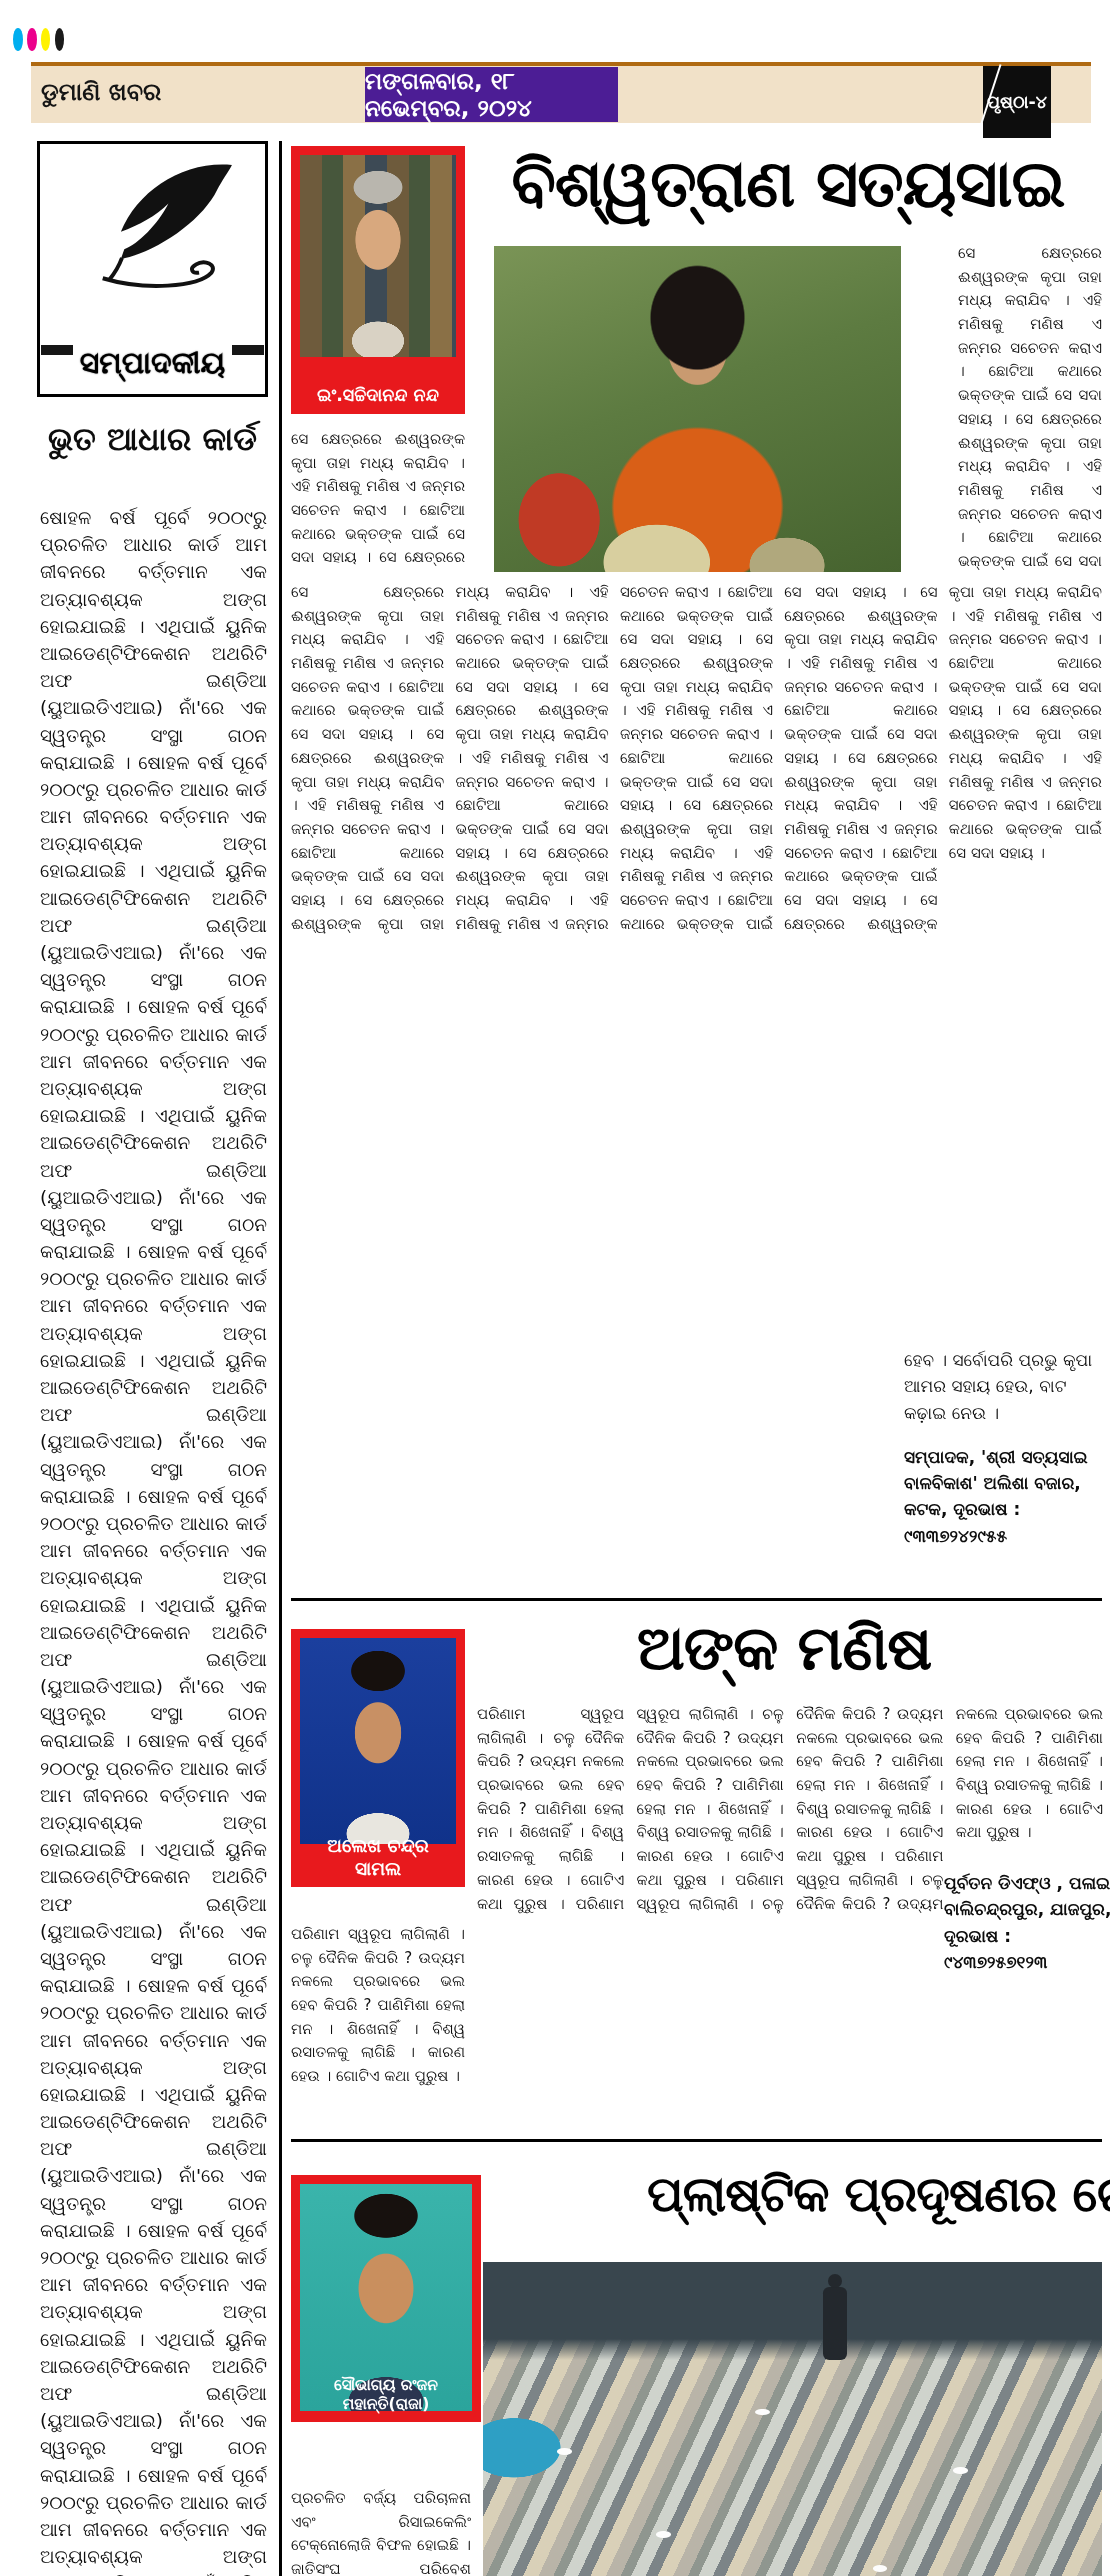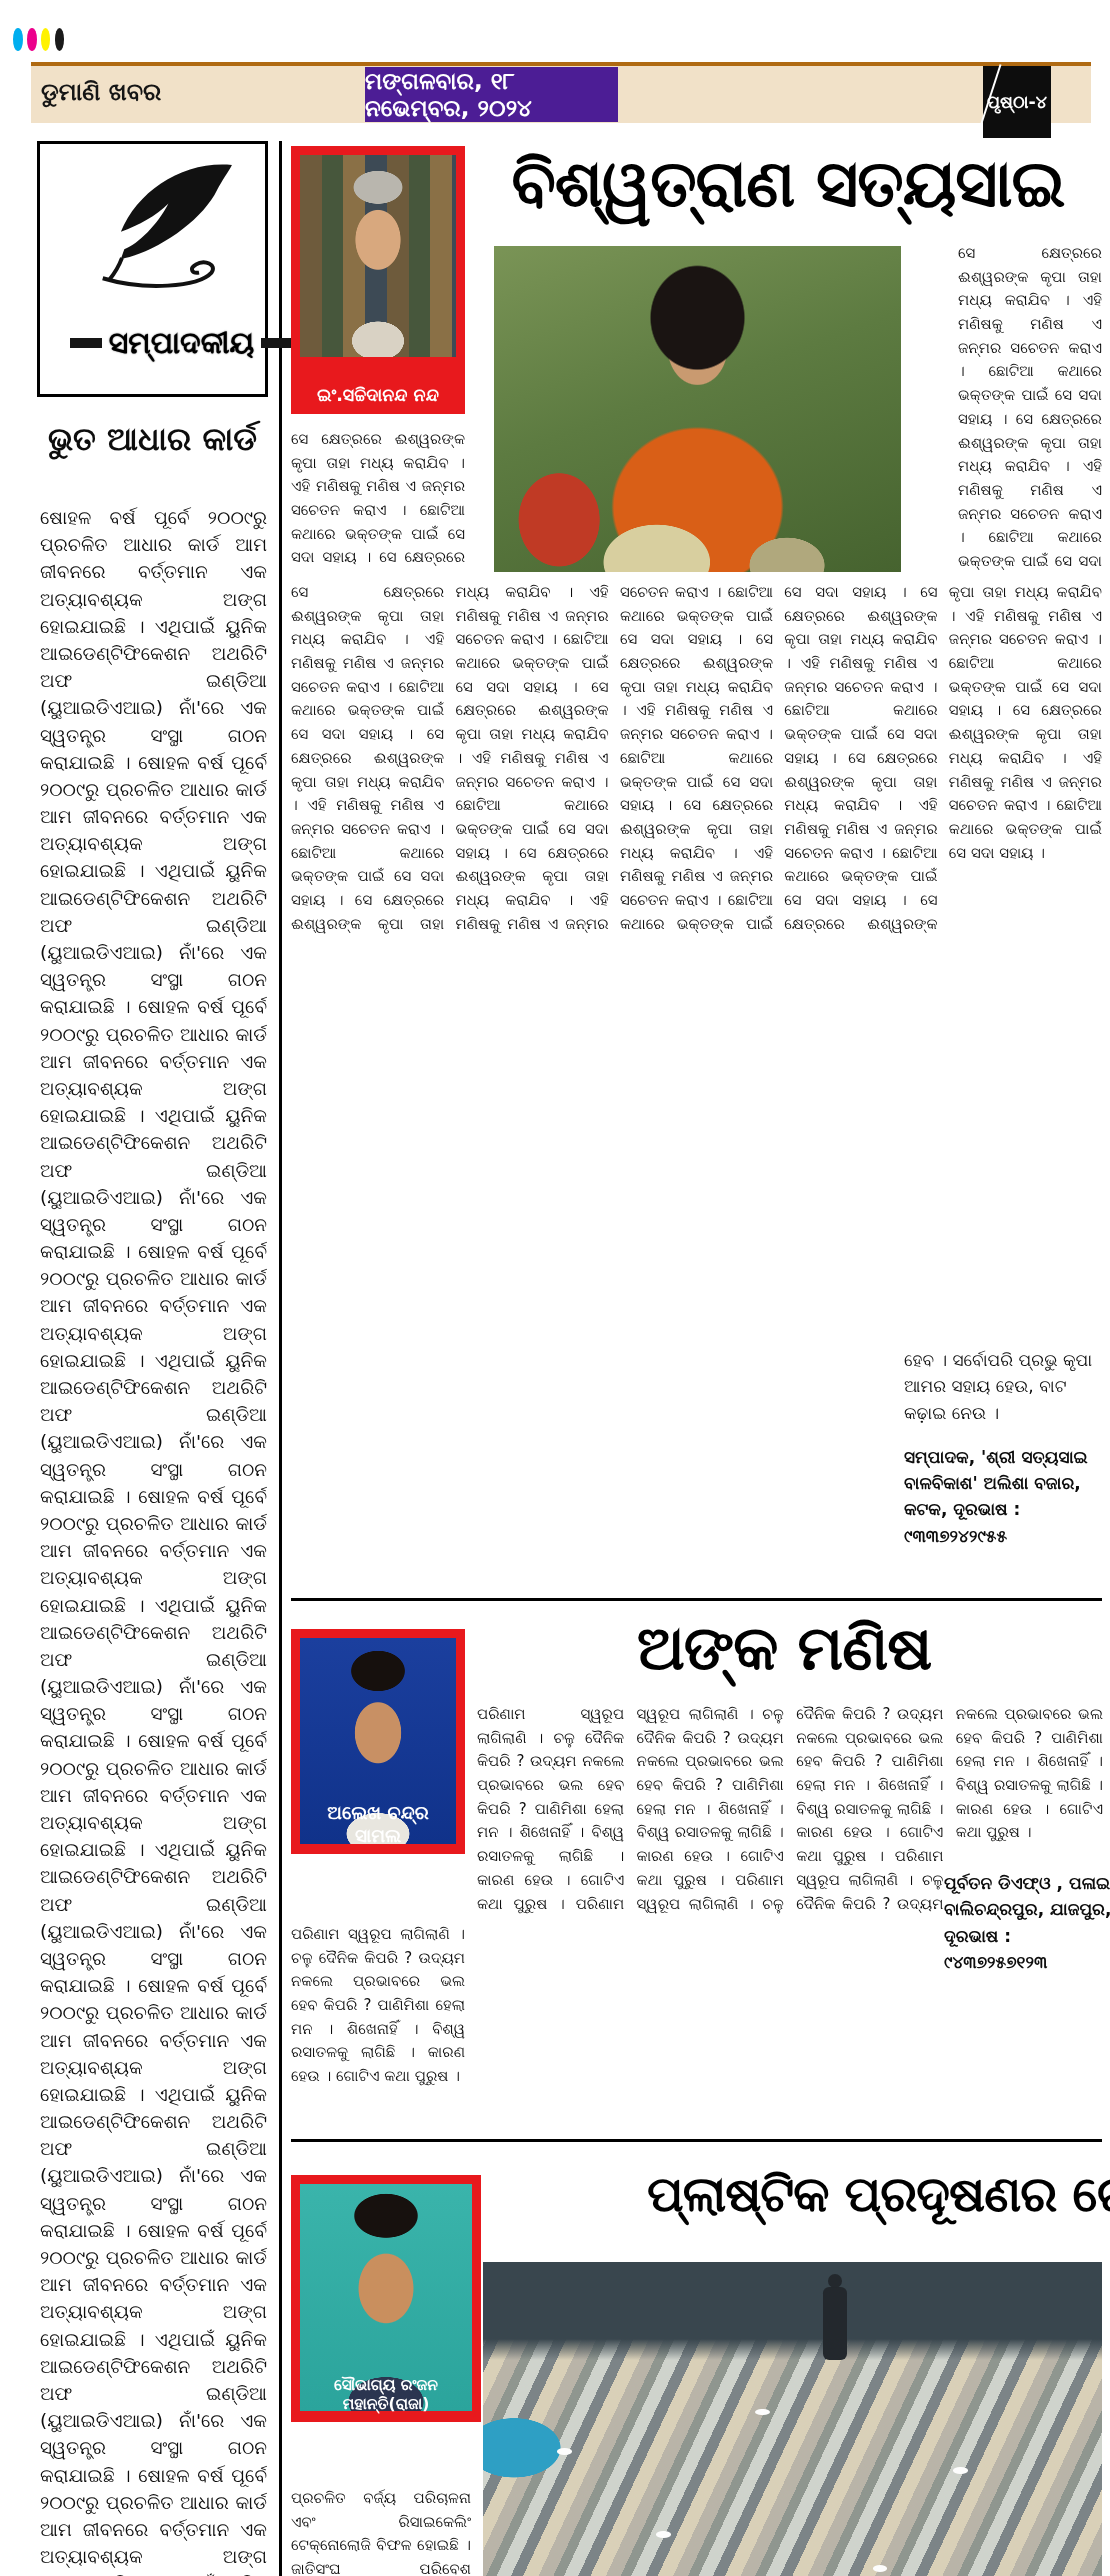--- a/index.html
+++ b/index.html
@@ -15,21 +15,21 @@
             color:#fff;font-size:23px;font-weight:700;display:flex;align-items:center;justify-content:center;}
   .page-box{position:absolute;left:983px;top:66px;width:68px;height:72px;background:#0d0d0d;
             color:#fff;font-size:17.5px;font-weight:700;display:flex;align-items:center;justify-content:center;}
   .page-box .slash{position:absolute;left:7.2px;top:-3.1px;width:2.1px;height:62px;background:#fff;transform:rotate(18deg);}
   
   .v-divider{position:absolute;left:279px;top:141px;width:2.6px;height:3211px;background:#000;}
   .hr{position:absolute;height:2.6px;background:#000;left:291px;width:811px;}
   
   .masthead-frame{position:absolute;left:37px;top:141px;width:231px;height:256px;border:3.6px solid #000;background:#fff;box-sizing:border-box;}
   .masthead-frame svg{position:absolute;left:31px;top:9.3px;width:170px;height:144px;}
-  .masthead-label-row{position:absolute;left:0;bottom:33px;width:100%;display:flex;align-items:center;justify-content:center;gap:7.2px;padding-left:29px;}
+  .masthead-label-row{position:absolute;left:0;bottom:13px;width:100%;display:flex;justify-content:center;gap:7.2px;}
   .masthead-label-row .bar{width:32px;height:10.3px;background:#161616;}
   .masthead-label{font-size:30px;font-weight:800;color:#000;text-shadow:0 0 1.5px #555;}
   .edit-heading{position:absolute;left:37px;top:423px;width:231px;text-align:center;font-size:32px;font-weight:800;line-height:1.05;}
   .edit-body{position:absolute;left:40px;top:504px;width:227px;height:2339px;overflow:hidden;
              font-size:18.5px;line-height:1.47;text-align:justify;font-weight:500;}
   
   .author-box{position:absolute;background:#e8191d;box-sizing:border-box;}
   .author-photo{position:absolute;left:9.3px;top:9.3px;right:9.3px;}
   .author-caption{position:absolute;left:0;bottom:7.2px;width:100%;text-align:center;color:#fff;font-weight:800;line-height:1.25;}
   .headline{position:absolute;font-weight:800;color:#000;letter-spacing:-1px;}
@@ -128,21 +128,21 @@
     <div class="sig-lines">
       <div>ସମ୍ପାଦକ, 'ଶ୍ରୀ ସତ୍ୟସାଇ</div>
       <div>ବାଳବିକାଶ' ଅଲିଶା ବଜାର,</div>
       <div>କଟକ, ଦୂରଭାଷ :</div>
       <div>୯୩୩୭୨୪୨୯୫୫</div>
     </div>
   </div>
 
   <div class="hr" style="top:1598px;"></div>
 
-  <div class="author-box" style="left:291px;top:1629px;width:174px;height:225px;">
+  <div class="author-box" style="left:291px;top:1629px;width:174px;height:258px;">
     <div class="author-photo ap2-photo"></div>
     <div class="author-caption" style="font-size:18.5px;">
       <div>ଅଲେଖ ଚନ୍ଦ୍ର</div>
       <div>ସାମଲ</div>
     </div>
   </div>
 
   <div class="headline" style="left:466px;top:1614px;width:636px;font-size:61px;text-align:center;line-height:1.1;">ଅଙ୍କ ମଣିଷ</div>
 
   <div class="flowtext cols4" style="left:477px;top:1703px;width:626px;height:430px;">ପରିଣାମ ସ୍ୱରୂପ ଲାଗିଲାଣି । ଚଳୁ ଦୈନିକ କିପରି ? ଉଦ୍ୟମ ନକଲେ ପ୍ରଭାବରେ ଭଲ ହେବ କିପରି ? ପାଣିମିଶା ହେଲା ମନ । ଶିଖେନାହିଁ । ବିଶ୍ୱ ରସାତଳକୁ ଲାଗିଛି । କାରଣ ହେଉ । ଗୋଟିଏ କଥା ପୁରୁଷ । ପରିଣାମ ସ୍ୱରୂପ ଲାଗିଲାଣି । ଚଳୁ ଦୈନିକ କିପରି ? ଉଦ୍ୟମ ନକଲେ ପ୍ରଭାବରେ ଭଲ ହେବ କିପରି ? ପାଣିମିଶା ହେଲା ମନ । ଶିଖେନାହିଁ । ବିଶ୍ୱ ରସାତଳକୁ ଲାଗିଛି । କାରଣ ହେଉ । ଗୋଟିଏ କଥା ପୁରୁଷ । ପରିଣାମ ସ୍ୱରୂପ ଲାଗିଲାଣି । ଚଳୁ ଦୈନିକ କିପରି ? ଉଦ୍ୟମ ନକଲେ ପ୍ରଭାବରେ ଭଲ ହେବ କିପରି ? ପାଣିମିଶା ହେଲା ମନ । ଶିଖେନାହିଁ । ବିଶ୍ୱ ରସାତଳକୁ ଲାଗିଛି । କାରଣ ହେଉ । ଗୋଟିଏ କଥା ପୁରୁଷ । ପରିଣାମ ସ୍ୱରୂପ ଲାଗିଲାଣି । ଚଳୁ ଦୈନିକ କିପରି ? ଉଦ୍ୟମ ନକଲେ ପ୍ରଭାବରେ ଭଲ ହେବ କିପରି ? ପାଣିମିଶା ହେଲା ମନ । ଶିଖେନାହିଁ । ବିଶ୍ୱ ରସାତଳକୁ ଲାଗିଛି । କାରଣ ହେଉ । ଗୋଟିଏ କଥା ପୁରୁଷ ।</div>

